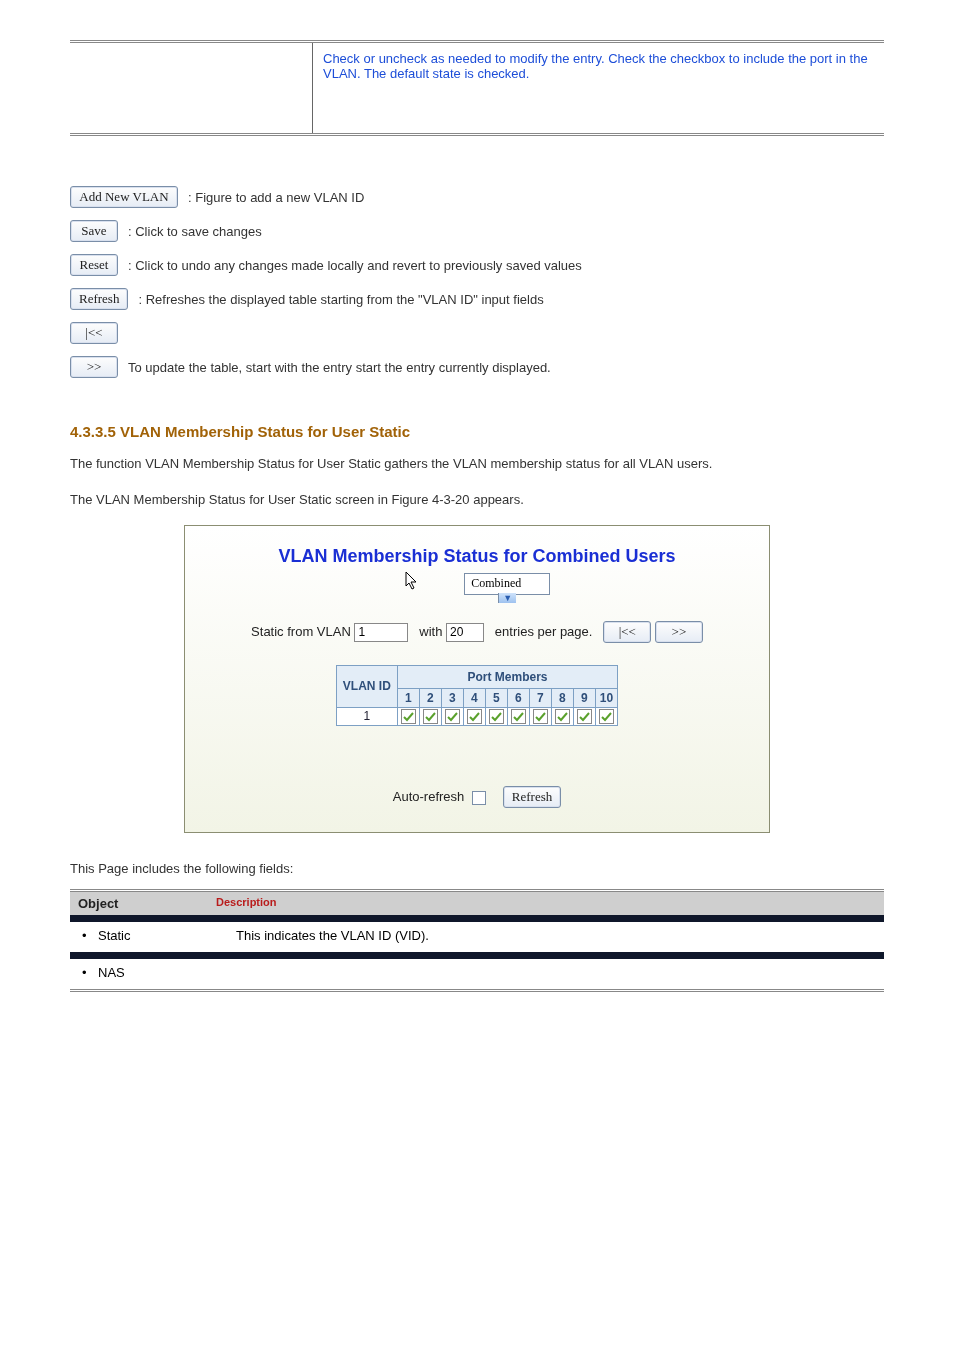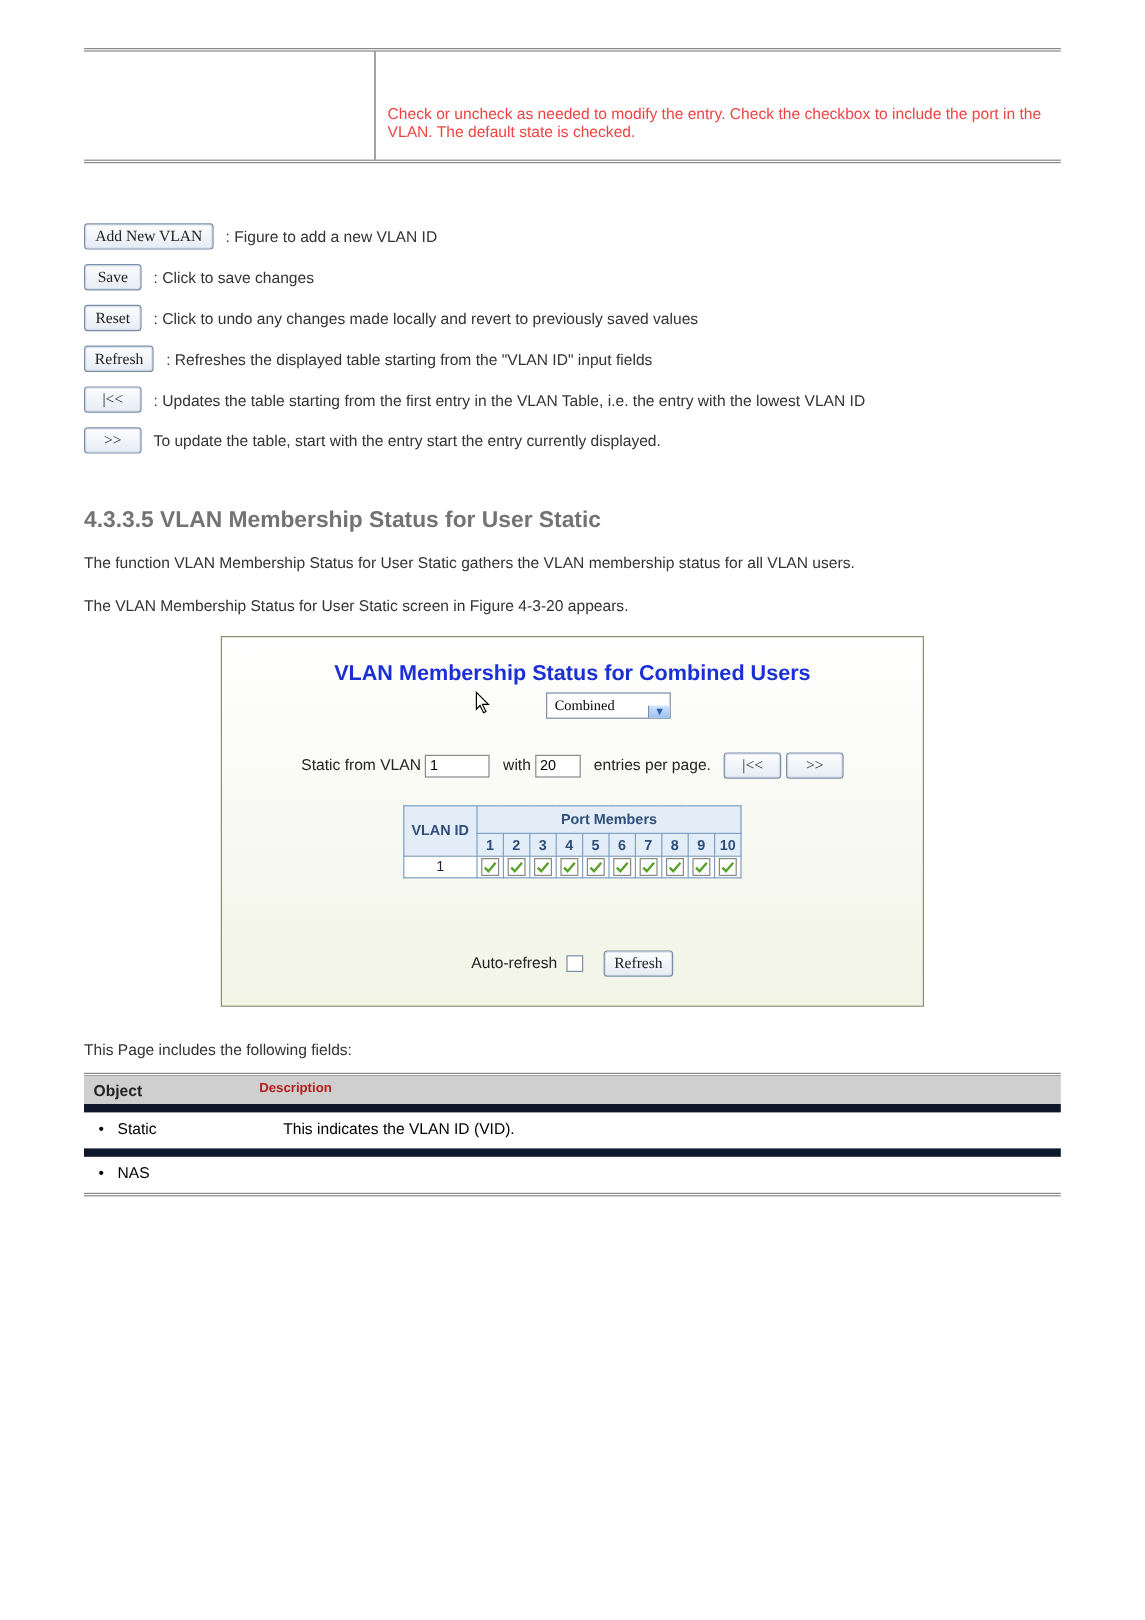--- a/index.html
+++ b/index.html
@@ -25,22 +25,21 @@
     width: 222px;
     border-right: 1px solid #666;
     padding: 8px 10px;
     font-size: 13px;
     color: #333;
   }
   .top-table-cell-right {
     flex: 1;
     padding: 8px 10px;
     font-size: 13px;
-    color: #ef4444;
-    margin-top: 36px;
+    color: #1d4ed8;
   }
   .buttons-block {
     margin-top: 50px;
     margin-left: 0px;
   }
   .btn-row {
     display: flex;
     align-items: center;
     margin-bottom: 12px;
     font-size: 13px;
@@ -59,23 +58,23 @@
     min-width: 30px;
     box-shadow: inset 0 0 0 1px #d8e0ee;
   }
   .btn-add { min-width: 90px; }
   .btn-small { min-width: 30px; }
   .btn-desc {
     margin-left: 10px;
   }
   .section-heading {
     font-weight: bold;
-    font-size: 19px;
+    font-size: 15px;
     margin-top: 45px;
-    color: #737373;
+    color: #a16207;
   }
   .section-para {
     font-size: 13px;
     color: #333;
     margin-top: 14px;
     line-height: 1.5;
   }
   .fig-caption {
     font-size: 13px;
     color: #333;
@@ -94,25 +93,26 @@
     font-weight: bold;
     font-size: 18px;
     text-align: center;
   }
   .ss-cursor-row {
     text-align: center;
     margin-top: 4px;
   }
   .ss-combobox {
     display: inline-flex;
-    align-items: flex-end;
+    align-items: center;
     border: 1px solid #7a8ea8;
     background: #fff;
     font-size: 12px;
     height: 20px;
+    flex-direction: column;
   }
   .ss-combobox .cb-text {
     padding: 2px 28px 2px 6px;
     font-family: "Times New Roman", serif;
   }
   .ss-combobox .cb-arrow {
     width: 17px;
     background: linear-gradient(#cfe3fb, #9ec2ef);
     border-left: 1px solid #7a8ea8;
     display: flex;
@@ -276,21 +276,20 @@
     <div class="btn-row">
       <span class="xp-button">Reset</span>
       <span class="btn-desc">: Click to undo any changes made locally and revert to previously saved values</span>
     </div>
     <div class="btn-row">
       <span class="xp-button">Refresh</span>
       <span class="btn-desc">: Refreshes the displayed table starting from the "VLAN ID" input fields</span>
     </div>
     <div class="btn-row">
       <span class="xp-button btn-small">|&lt;&lt;</span>
-      <span class="btn-desc">: Updates the table starting from the first entry in the VLAN Table, i.e. the entry with the lowest VLAN ID</span>
     </div>
     <div class="btn-row">
       <span class="xp-button btn-small">&gt;&gt;</span>
       <span class="btn-desc" style="margin-left:10px;">To update the table, start with the entry start the entry currently displayed.</span>
     </div>
   </div>
 
   <div class="section-heading">4.3.3.5 VLAN Membership Status for User Static</div>
   <div class="section-para">The function VLAN Membership Status for User Static gathers the VLAN membership status for all VLAN users.</div>
   <div class="fig-caption">The VLAN Membership Status for User Static screen in Figure 4-3-20 appears.</div>

